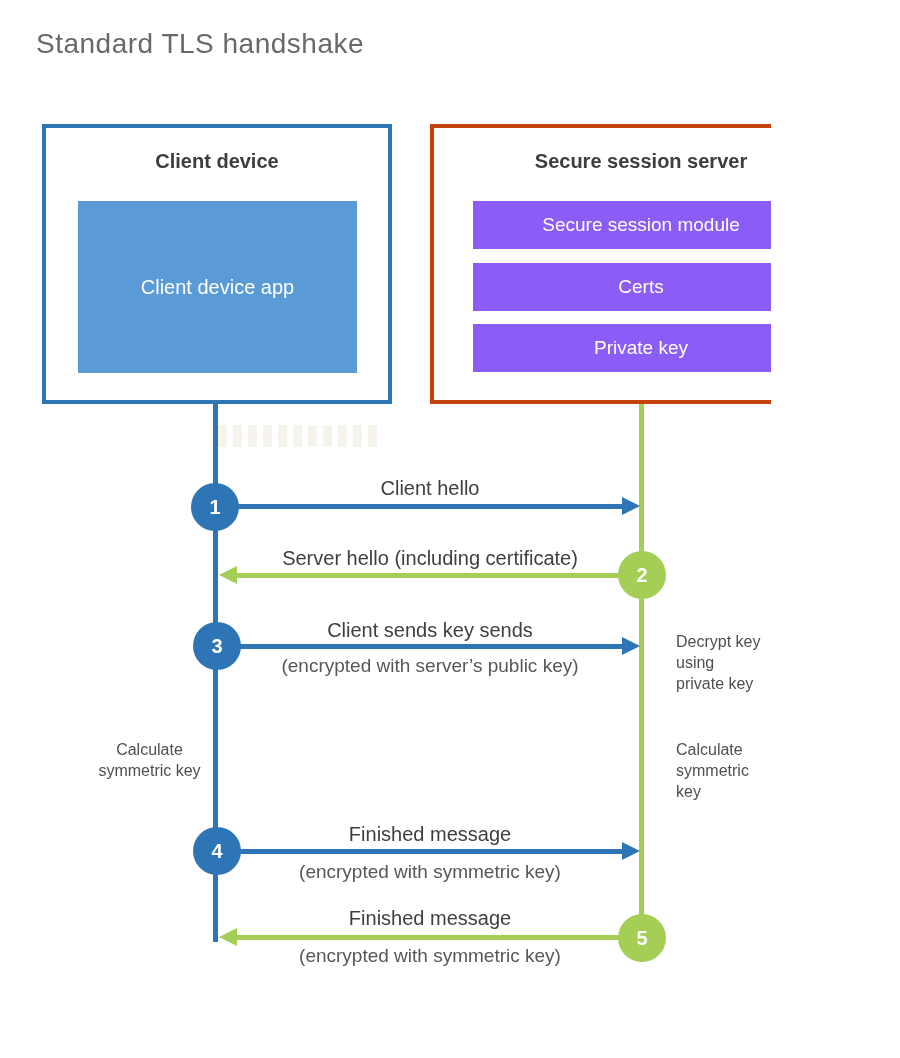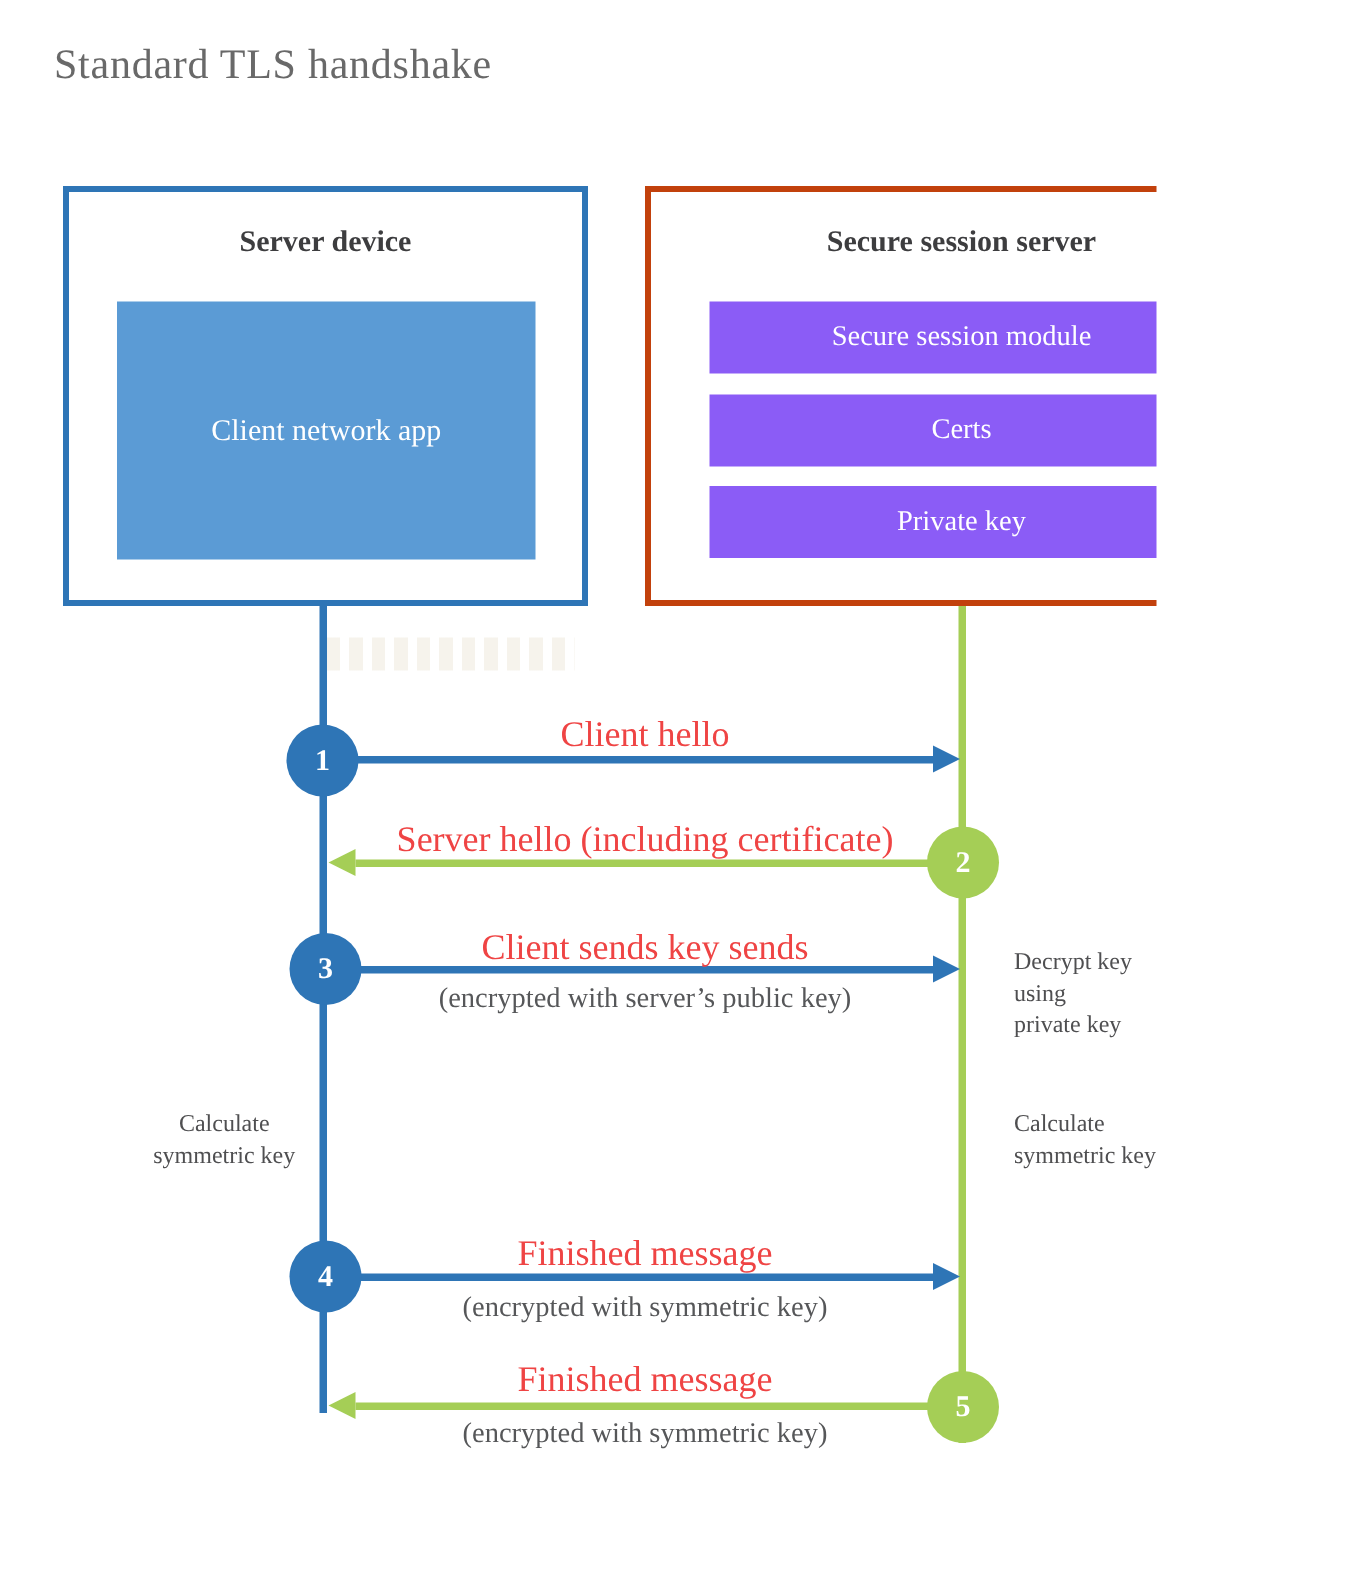--- a/index.html
+++ b/index.html
@@ -1,18 +1,18 @@
 <!DOCTYPE html>
 <html><head>
 <meta charset="utf-8">
 <style>
   html,body{margin:0;padding:0;background:#ffffff;}
   .canvas{
     position:relative;width:771px;height:1058px;background:#ffffff;overflow:hidden;
-    font-family:Liberation Serif, serif;
+    font-family:Liberation Sans, sans-serif;
   }
   .page-title{
     position:absolute;left:36px;top:28px;font-size:28px;font-weight:300;
     color:#696969;letter-spacing:.5px;
   }
   
   .actor-box{position:absolute;top:124px;background:#fff;box-sizing:content-box;}
   .client-box{left:42px;width:342px;height:272px;border:4px solid #2e75b6;}
   .server-box{left:430px;width:414px;height:272px;border:4px solid #c2410c;}
   .actor-title{
@@ -55,21 +55,21 @@
   .head-right{border-left:18px solid #2e75b6;}
   .head-left{border-right:18px solid #a5ce56;}
   .al-1{left:217px;width:407px;top:504px;} .ah-1{left:622px;top:497px;}
   .al-2{left:237px;width:405px;top:573px;} .ah-2{left:219px;top:566px;}
   .al-3{left:217px;width:407px;top:644px;} .ah-3{left:622px;top:637px;}
   .al-4{left:217px;width:407px;top:849px;} .ah-4{left:622px;top:842px;}
   .al-5{left:237px;width:405px;top:935px;} .ah-5{left:219px;top:928px;}
   
   .msg-label{
     position:absolute;left:240px;width:380px;text-align:center;
-    font-size:24px;color:#ef4444;
+    font-size:20px;color:#404040;
   }
   .ml-1{top:477px;} .ml-2{top:547px;} .ml-3{top:619px;} .ml-4{top:823px;} .ml-5{top:907px;}
   .msg-sub{
     position:absolute;left:240px;width:380px;text-align:center;
     font-size:19px;color:#565759;
   }
   .ms-3{top:655px;} .ms-4{top:861px;} .ms-5{top:945px;}
   
   .side-note{position:absolute;font-size:16px;line-height:1.32;color:#4f4f51;}
   .note-decrypt{left:676px;top:631px;}
@@ -77,23 +77,23 @@
   .note-calc-right{left:676px;top:739px;}
 </style>
 </head>
 <body>
 
 <div class="canvas">
 
   <div class="page-title">Standard TLS handshake</div>
 
   <div class="actor-box client-box">
-    <div class="actor-title">Server device</div>
+    <div class="actor-title">Client device</div>
     <div class="app-box">
-      <span>Client network app</span>
+      <span>Client device app</span>
     </div>
   </div>
 
   <div class="actor-box server-box">
     <div class="actor-title">Secure session server</div>
     <div class="module-bar bar-1">Secure session module</div>
     <div class="module-bar bar-2">Certs</div>
     <div class="module-bar bar-3">Private key</div>
   </div>
 

